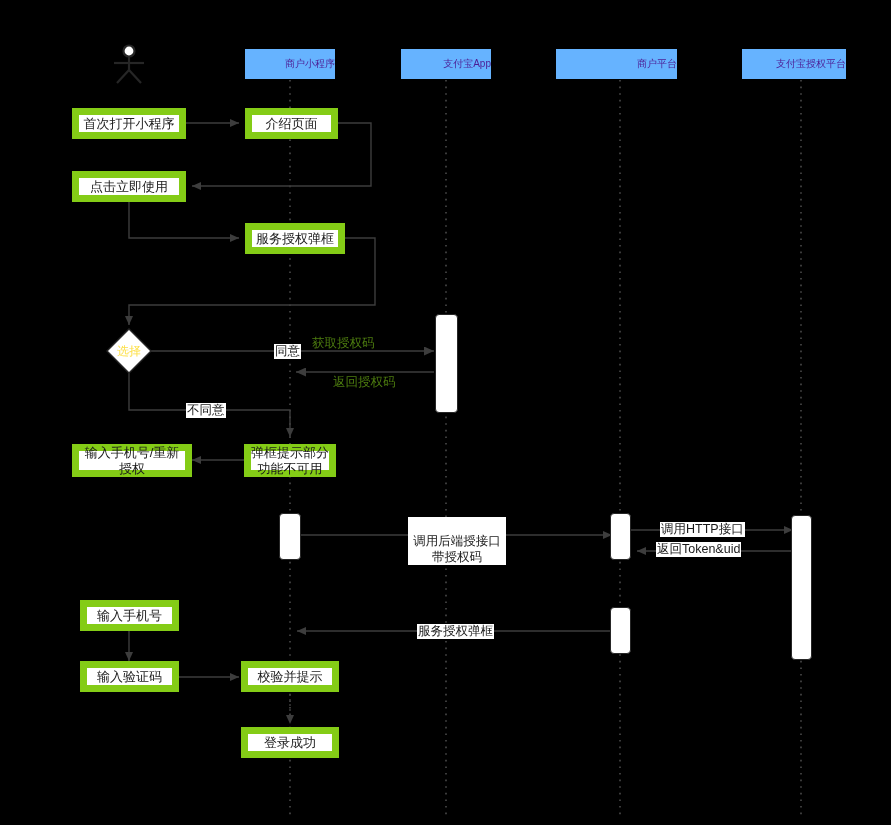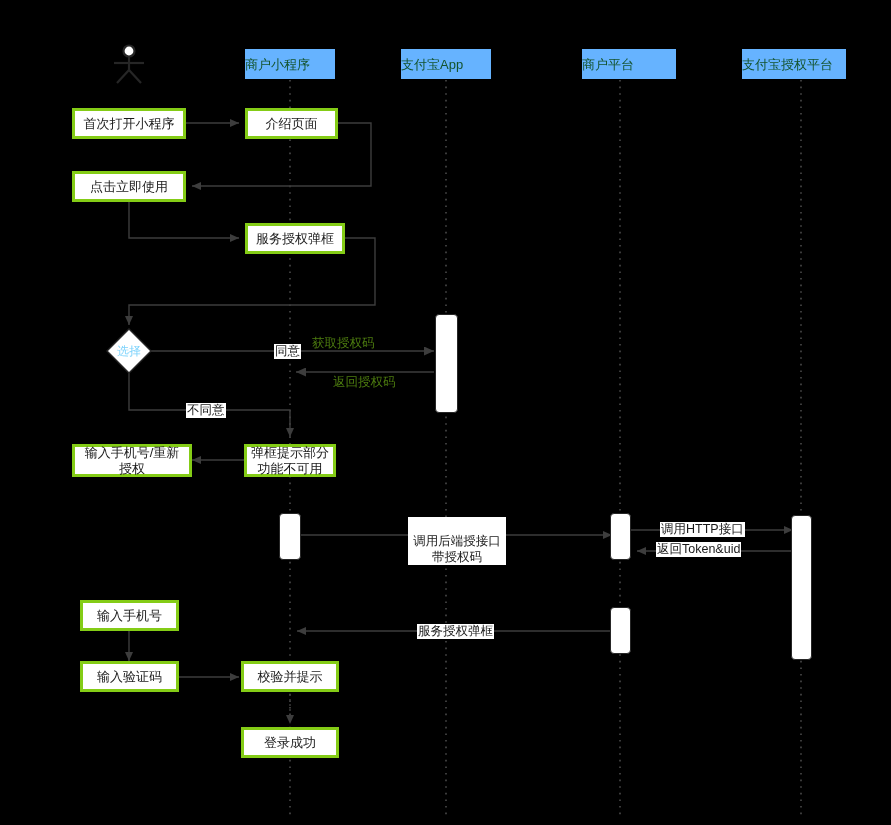--- a/index.html
+++ b/index.html
@@ -20,46 +20,46 @@
   svg#diagram {
     position: absolute;
     left: 0;
     top: 0;
     width: 891px;
     height: 825px;
   }
   .participant-header {
     position: absolute;
     background: #66b3ff;
-    color: #14532d;
-    font-size: 13px;
+    color: #4c1d95;
+    font-size: 10px;
     line-height: 1;
     display: flex;
     align-items: center;
-    justify-content: flex-start;
+    justify-content: flex-end;
     box-sizing: border-box;
     white-space: nowrap;
   }
   .node-box {
     position: absolute;
     background: #ffffff;
-    border: 3px solid #84cc16;
+    border: 7px solid #84cc16;
     color: #1a1a1a;
     font-size: 13px;
     display: flex;
     align-items: center;
     justify-content: center;
     text-align: center;
     box-sizing: border-box;
     line-height: 16px;
     white-space: pre-line;
   }
   .diamond-label {
     position: absolute;
-    color: #7dd3fc;
+    color: #fde047;
     font-size: 12px;
     display: flex;
     align-items: center;
     justify-content: center;
     width: 44px;
     height: 16px;
     white-space: nowrap;
     pointer-events: none;
   }
   .msg-label {
@@ -135,21 +135,21 @@
       <path d="M290,694 L290,724" stroke-dasharray="2 3" marker-end="url(#arrowFilled)"></path>
     </g>
   </svg>
 
   <div class="participant-header" style="left:245px; top:49px; width:90px; height:30px;">
     <span>商户小程序</span>
   </div>
   <div class="participant-header" style="left:401px; top:49px; width:90px; height:30px;">
     <span>支付宝App</span>
   </div>
-  <div class="participant-header" style="left:582px; top:49px; width:94px; height:30px;">
+  <div class="participant-header" style="left:556px; top:49px; width:121px; height:30px;">
     <span>商户平台</span>
   </div>
   <div class="participant-header" style="left:742px; top:49px; width:104px; height:30px;">
     <span>支付宝授权平台</span>
   </div>
 
   <div class="activation" style="left:435px; top:314px; width:23px; height:99px;"></div>
   <div class="activation" style="left:279px; top:513px; width:22px; height:47px;"></div>
   <div class="activation" style="left:610px; top:513px; width:21px; height:47px;"></div>
   <div class="activation" style="left:791px; top:515px; width:21px; height:145px;"></div>

